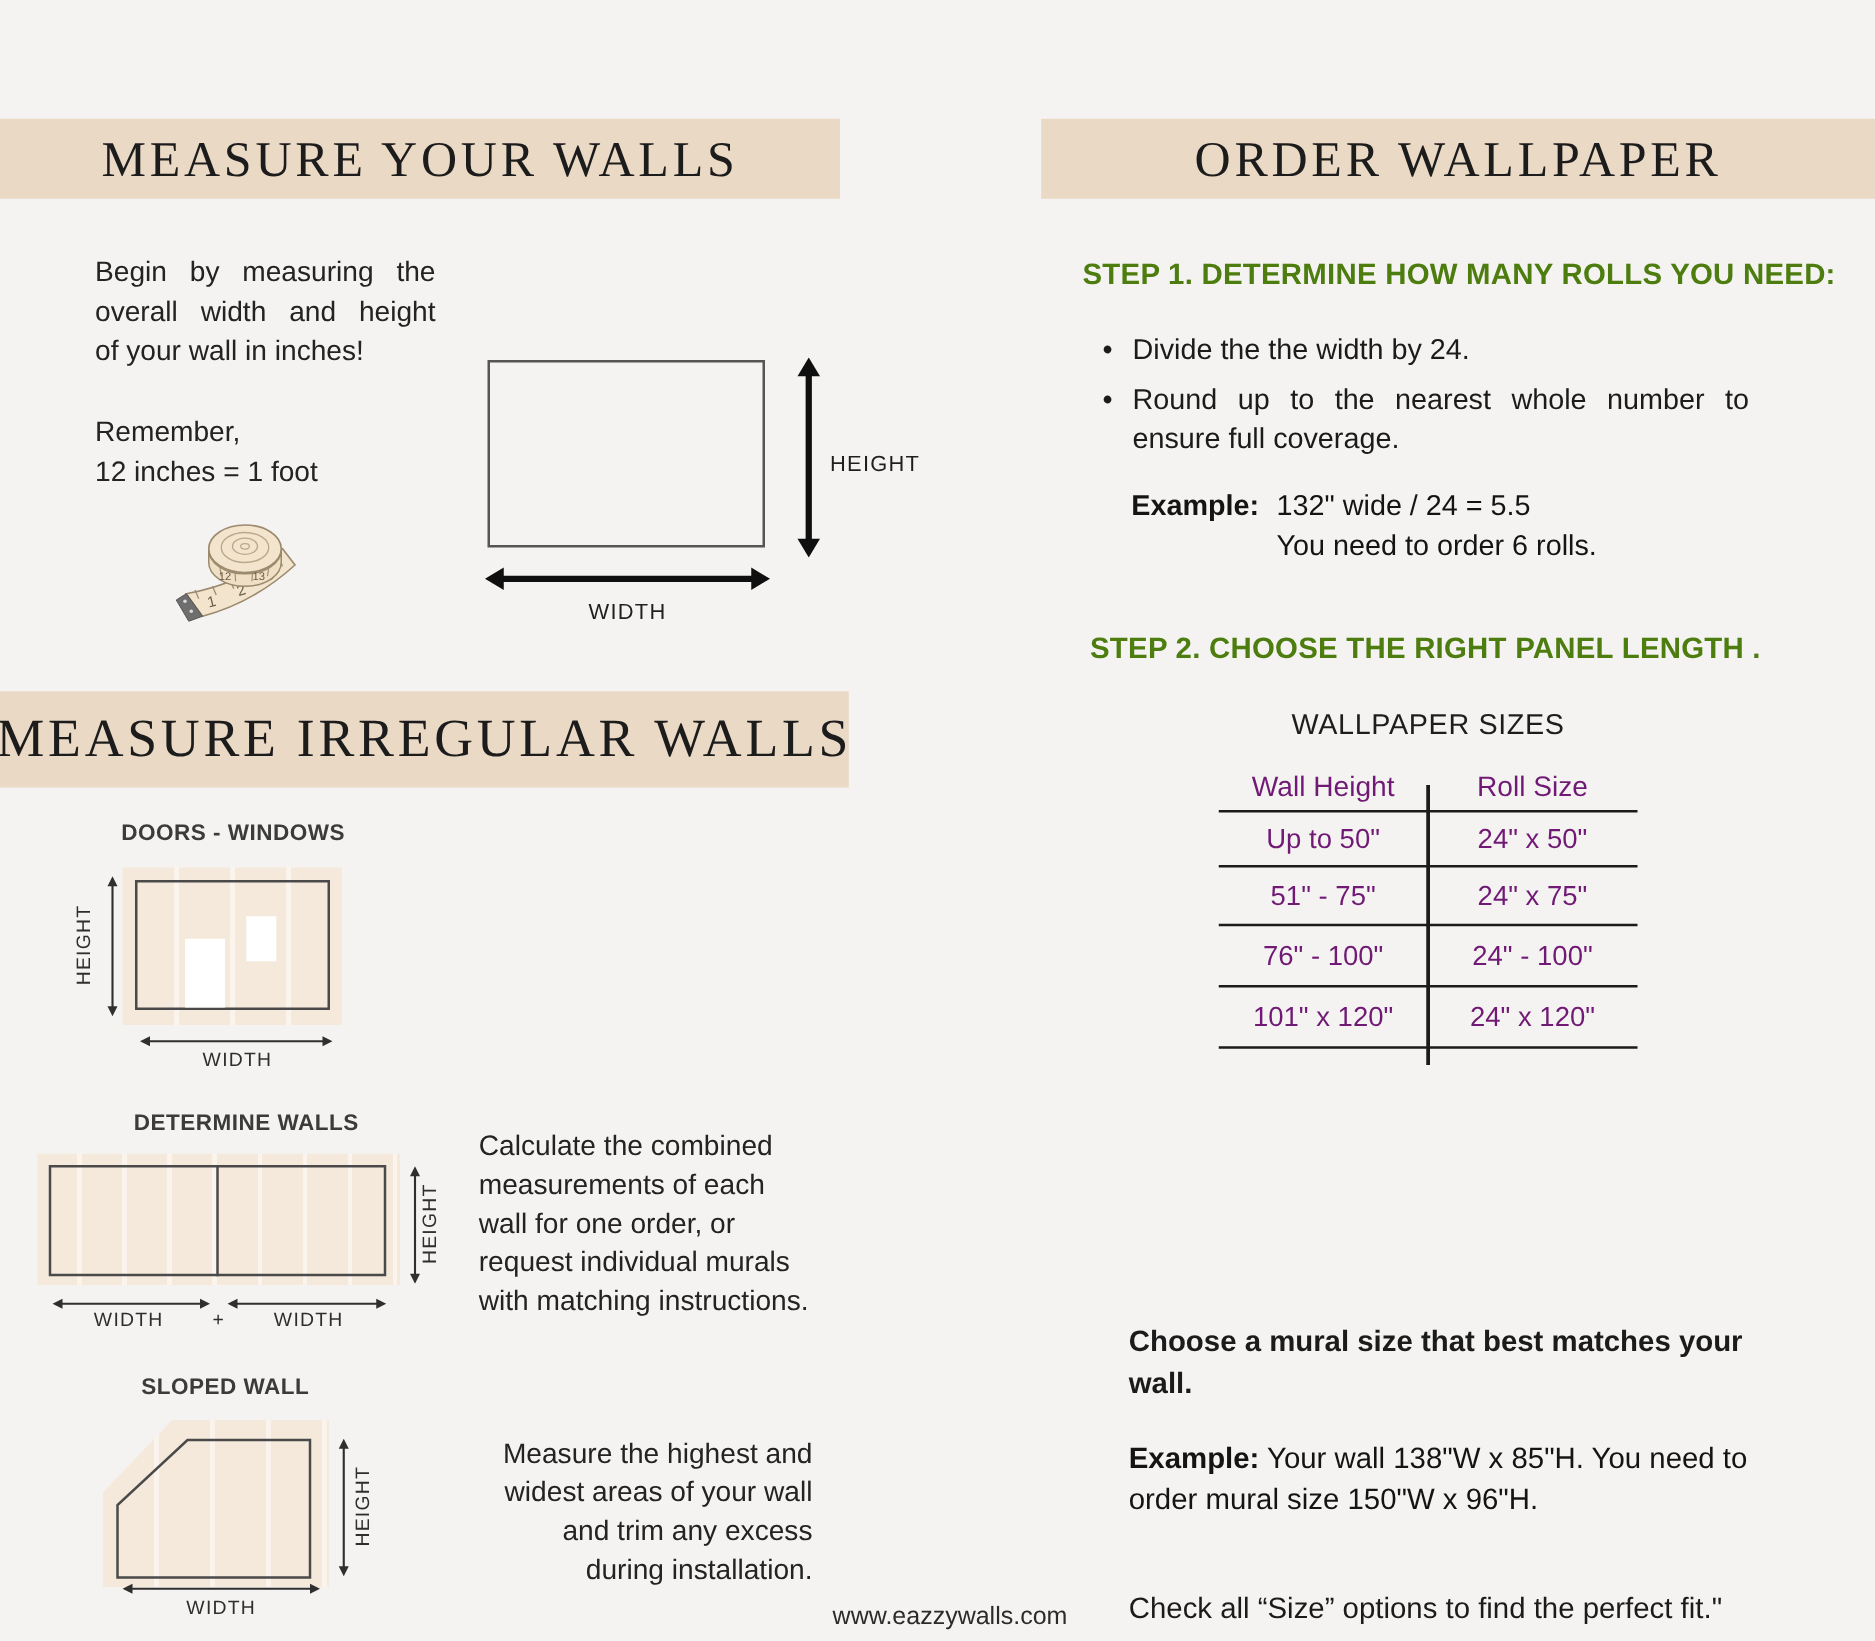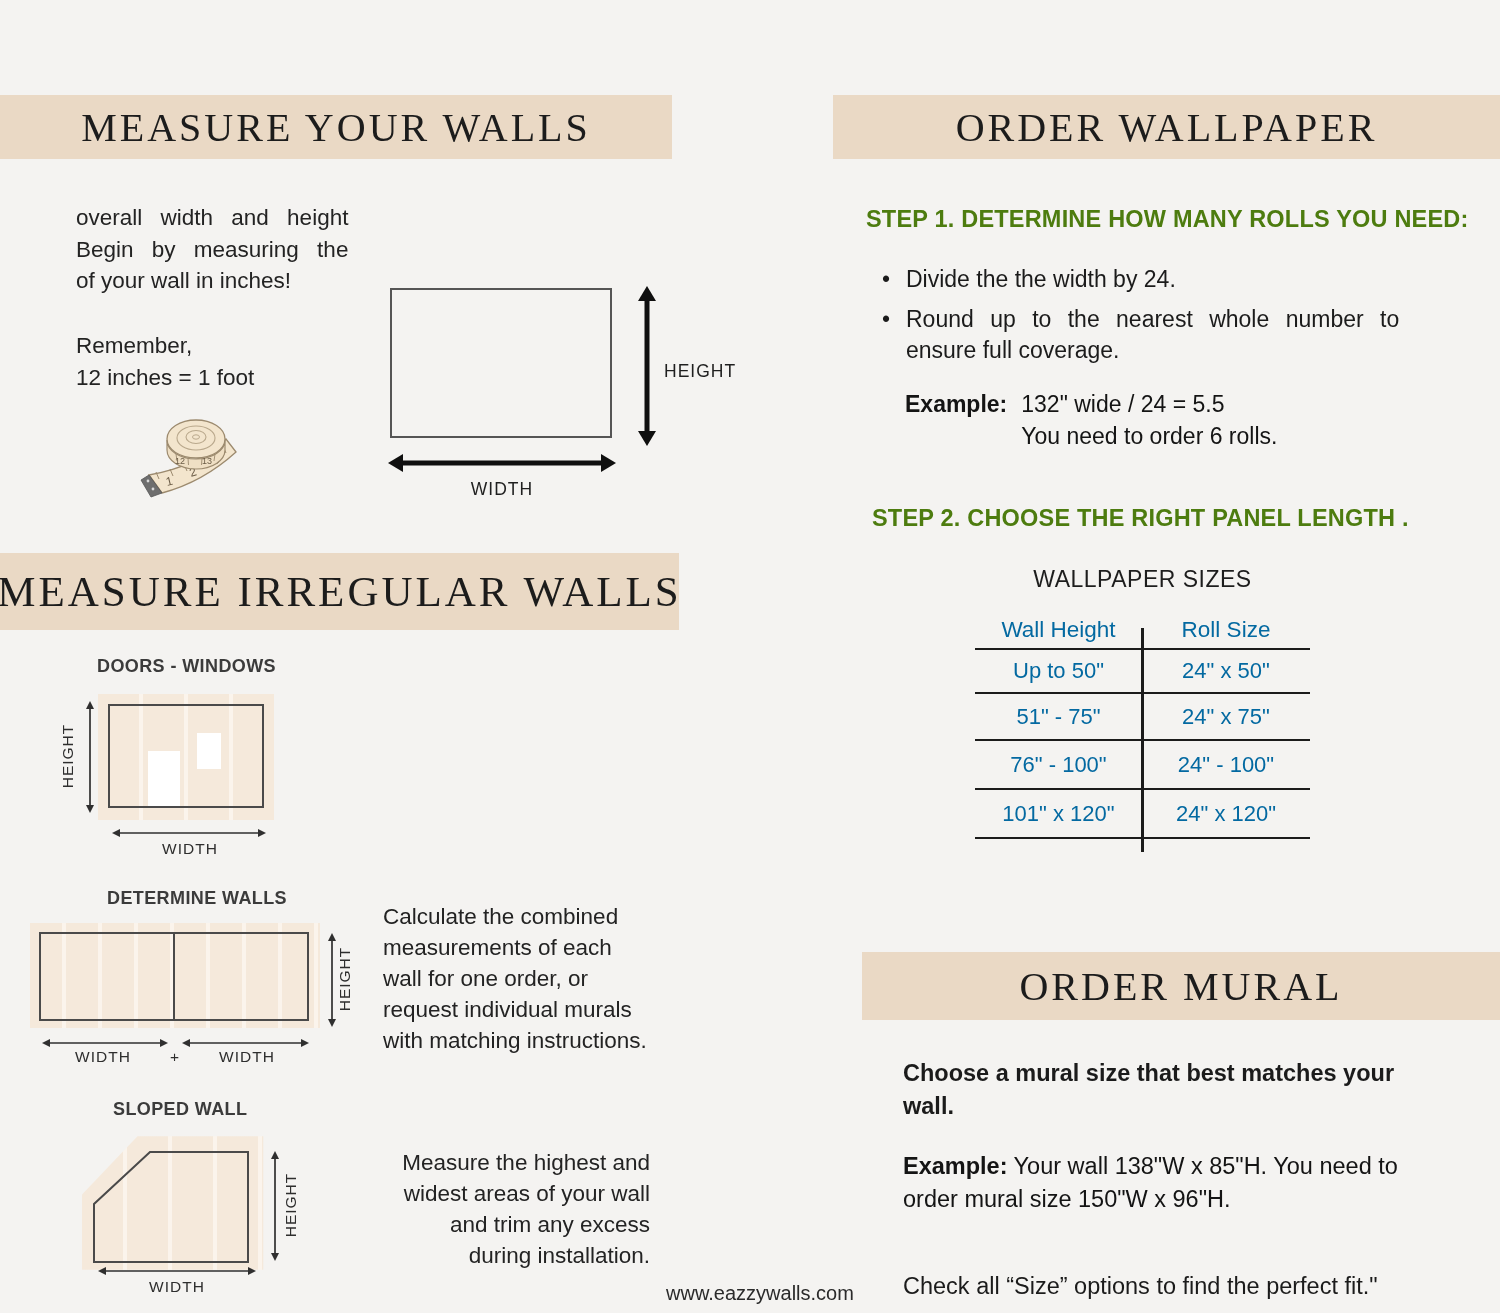--- a/index.html
+++ b/index.html
@@ -24,41 +24,41 @@
   .arrow{position:absolute;}
   .steptitle{position:absolute;font-weight:700;font-size:23.5px;color:#4d7c0f;white-space:nowrap;letter-spacing:.2px;}
   .bullets{position:absolute;font-size:23px;color:#1b1b1b;line-height:1.38;}
   .brow{display:flex;margin-bottom:8px;}
   .brow .dot{width:24px;flex:0 0 24px;font-size:23px;}
   .b2l1{word-spacing:10px;display:block;}
   .exrow{position:absolute;display:flex;font-size:23px;line-height:1.40;color:#141414;}
   .exrow .lbl{font-weight:700;margin-right:14px;white-space:nowrap;}
   .tbl-title{position:absolute;font-size:23px;letter-spacing:.5px;color:#1d1d1d;text-align:center;}
   .wtable{position:absolute;display:grid;grid-template-columns:167px 168px;grid-template-rows:38px 44px 47px 49px 49px;}
-  .wtable .cell{display:flex;align-items:center;justify-content:center;font-size:22px;color:#0369a1;
+  .wtable .cell{display:flex;align-items:center;justify-content:center;font-size:22px;color:#701a75;
                 border-bottom:2px solid #1b1b1b;}
   .wtable .head{font-size:22.5px;}
   .vdivider{position:absolute;background:#1b1b1b;}
   .mural-ex{position:absolute;font-size:23.5px;line-height:1.42;color:#141414;}
   .mural-ex b{font-weight:700;}
   .website{position:absolute;font-size:20px;color:#2b2b2b;text-align:center;}
   svg{display:block;}
 </style>
 </head>
 <body>
 
 <div class="canvas">
 
   <div class="bar" style="left:0;top:95px;width:672px;height:64px;align-items:center;">
     <div class="t" style="font-size:40px;">MEASURE YOUR WALLS</div>
   </div>
 
   <div class="body" style="left:76px;top:202px;width:302px;">
+    <span class="stretch">Begin by measuring the</span>
     <span class="stretch">overall width and height</span>
-    <span class="stretch">Begin by measuring the</span>
     <span>of your wall in inches!</span>
   </div>
 
   <div class="body pre" style="left:76px;top:330px;width:300px;">Remember,
 12 inches = 1 foot</div>
 
   <div style="position:absolute;left:140px;top:412px;width:110px;height:92px;">
     <svg width="110" height="92" viewBox="0 0 110 92">
       <path d="M9 63 L22 81 C48 74 74 60 96 40 L86 27 C66 46 38 58 9 63 Z" fill="#f3e5cd" stroke="#9c8a6e" stroke-width="1.3"></path>
       <path d="M16 60 l3 7 M30 57 l3 7 M44 52 l3 7 M58 47 l3 7 M71 41 l3 7 M83 34 l3 7" stroke="#9c8a6e" stroke-width="1"></path>
@@ -225,23 +225,20 @@
     <div class="cell">24" x 50"</div>
     <div class="cell">51" - 75"</div>
     <div class="cell">24" x 75"</div>
     <div class="cell">76" - 100"</div>
     <div class="cell">24" - 100"</div>
     <div class="cell">101" x 120"</div>
     <div class="cell">24" x 120"</div>
   </div>
   <div class="vdivider" style="left:1141px;top:628px;width:2.5px;height:224px;"></div>
 
-  <div class="bar" style="left:862px;top:952px;width:638px;height:68px;">
-    <div class="t" style="font-size:40px;">ORDER MURAL</div>
-  </div>
 
   <div class="rbody pre" style="left:903px;top:1057px;width:520px;font-size:23.5px;font-weight:bold;">Choose a mural size that best matches your
 wall.</div>
 
   <div class="mural-ex" style="left:903px;top:1150px;width:530px;">
     <b>Example:</b><span class="pre"> Your wall 138"W x 85"H. You need to
 order mural size 150"W x 96"H.</span>
   </div>
 
   <div class="rbody" style="left:903px;top:1270px;width:540px;font-size:23.5px;">Check all “Size” options to find the perfect fit."</div>

